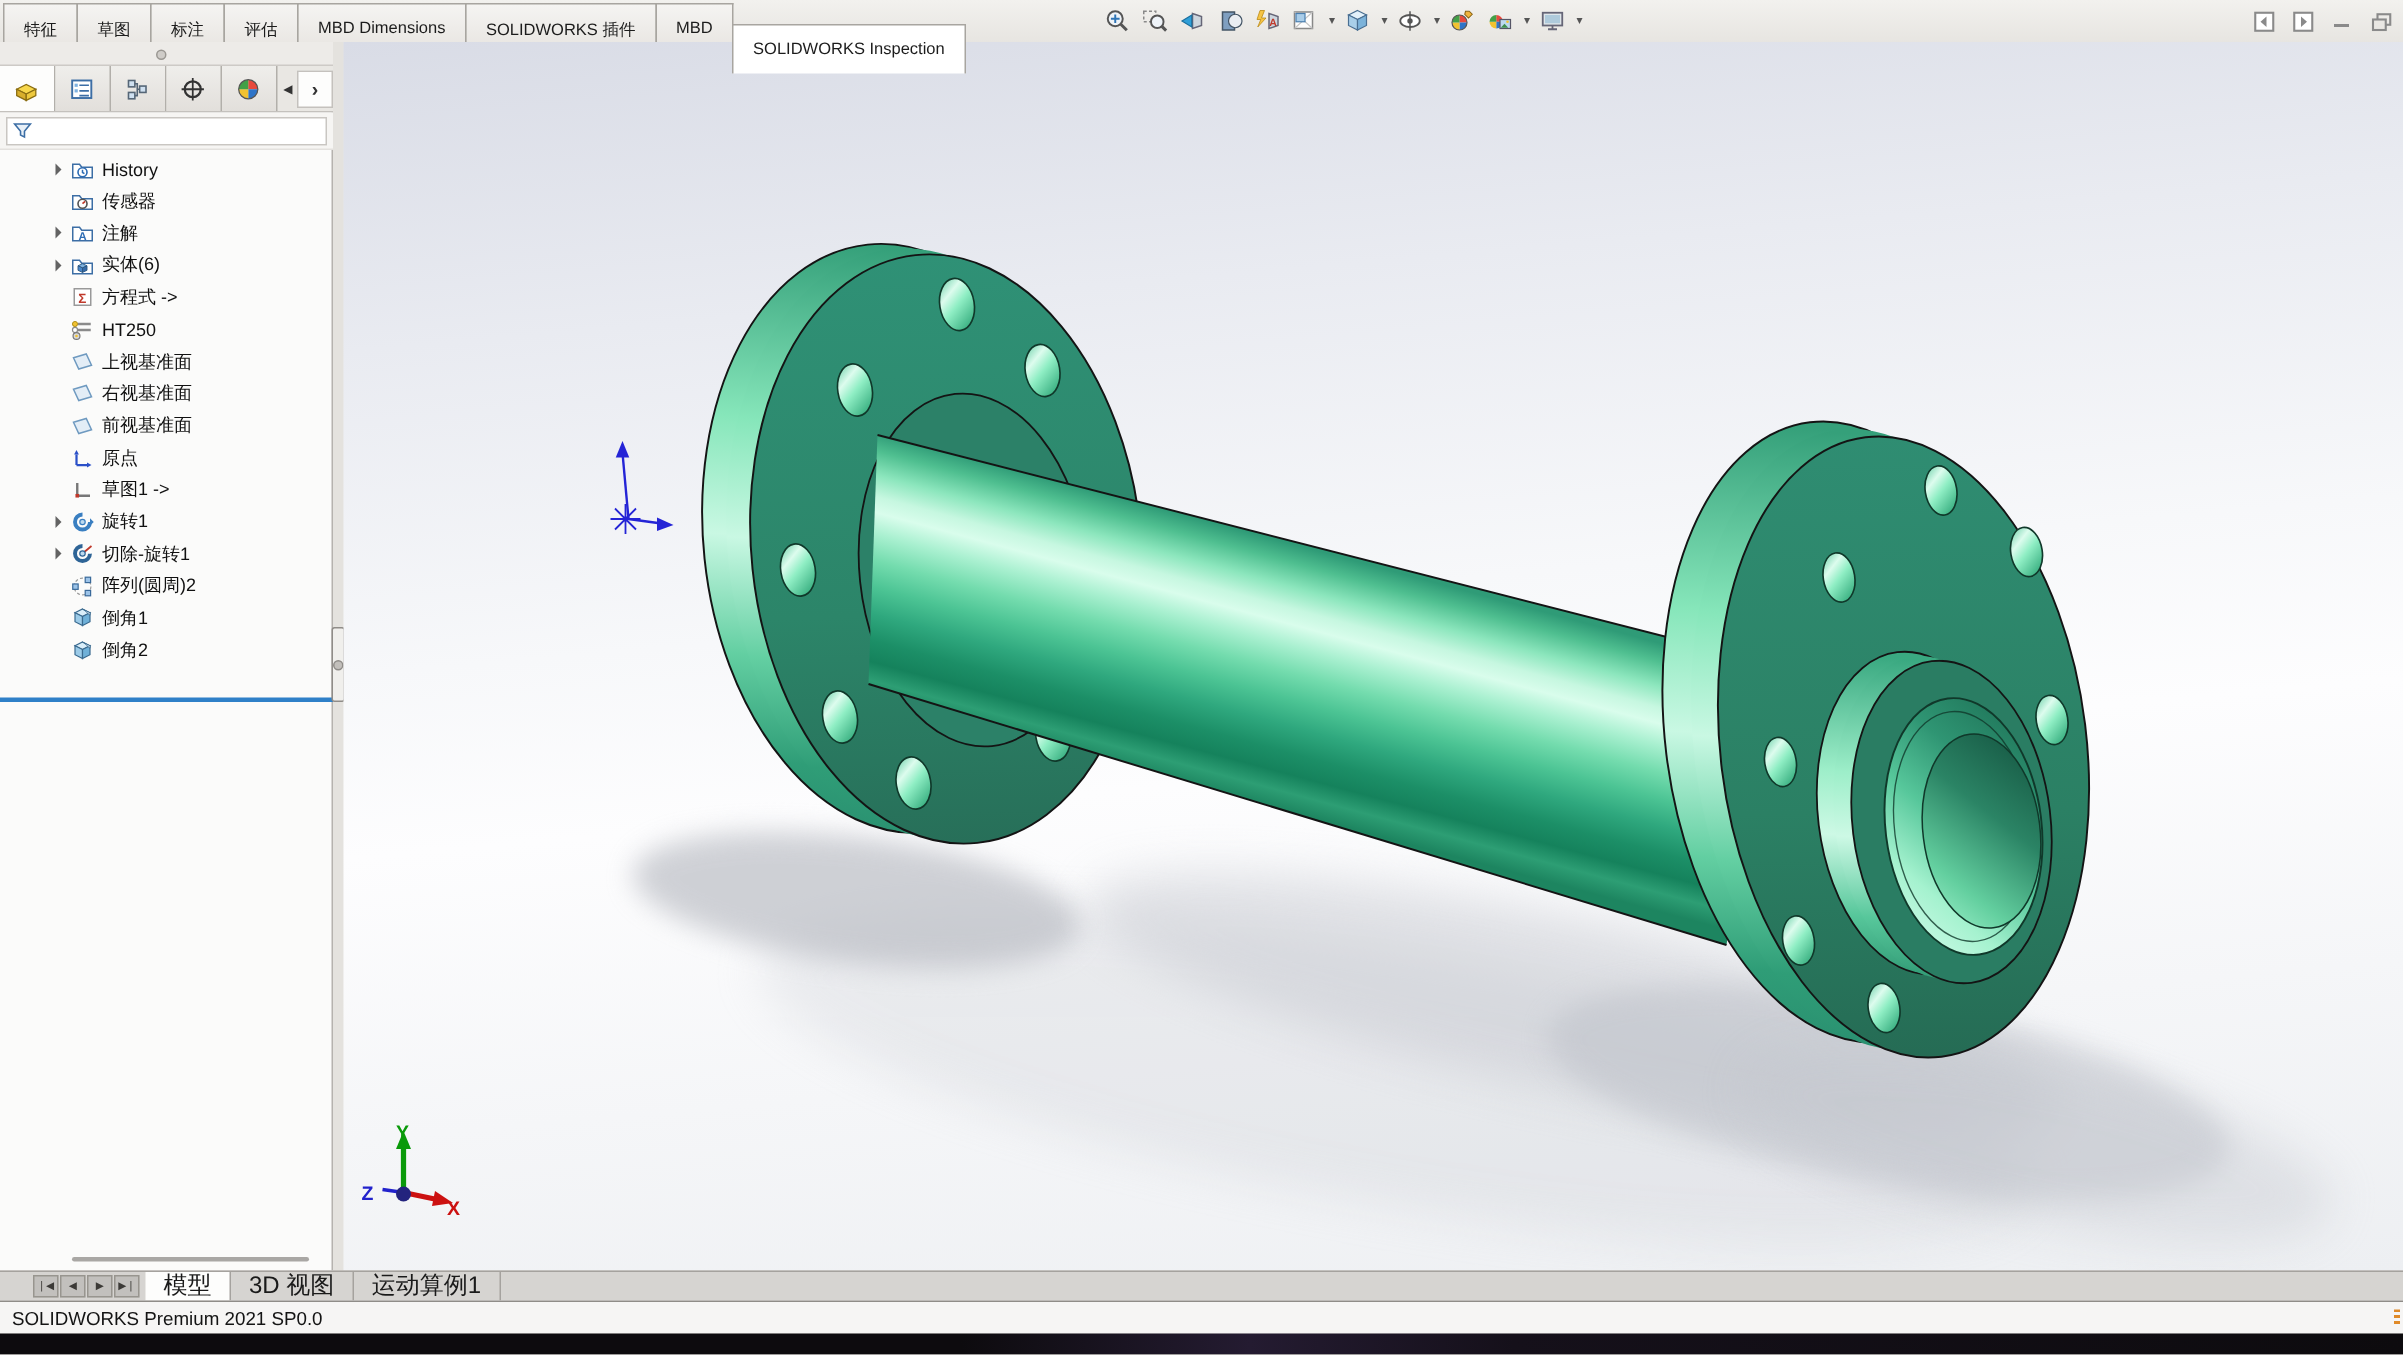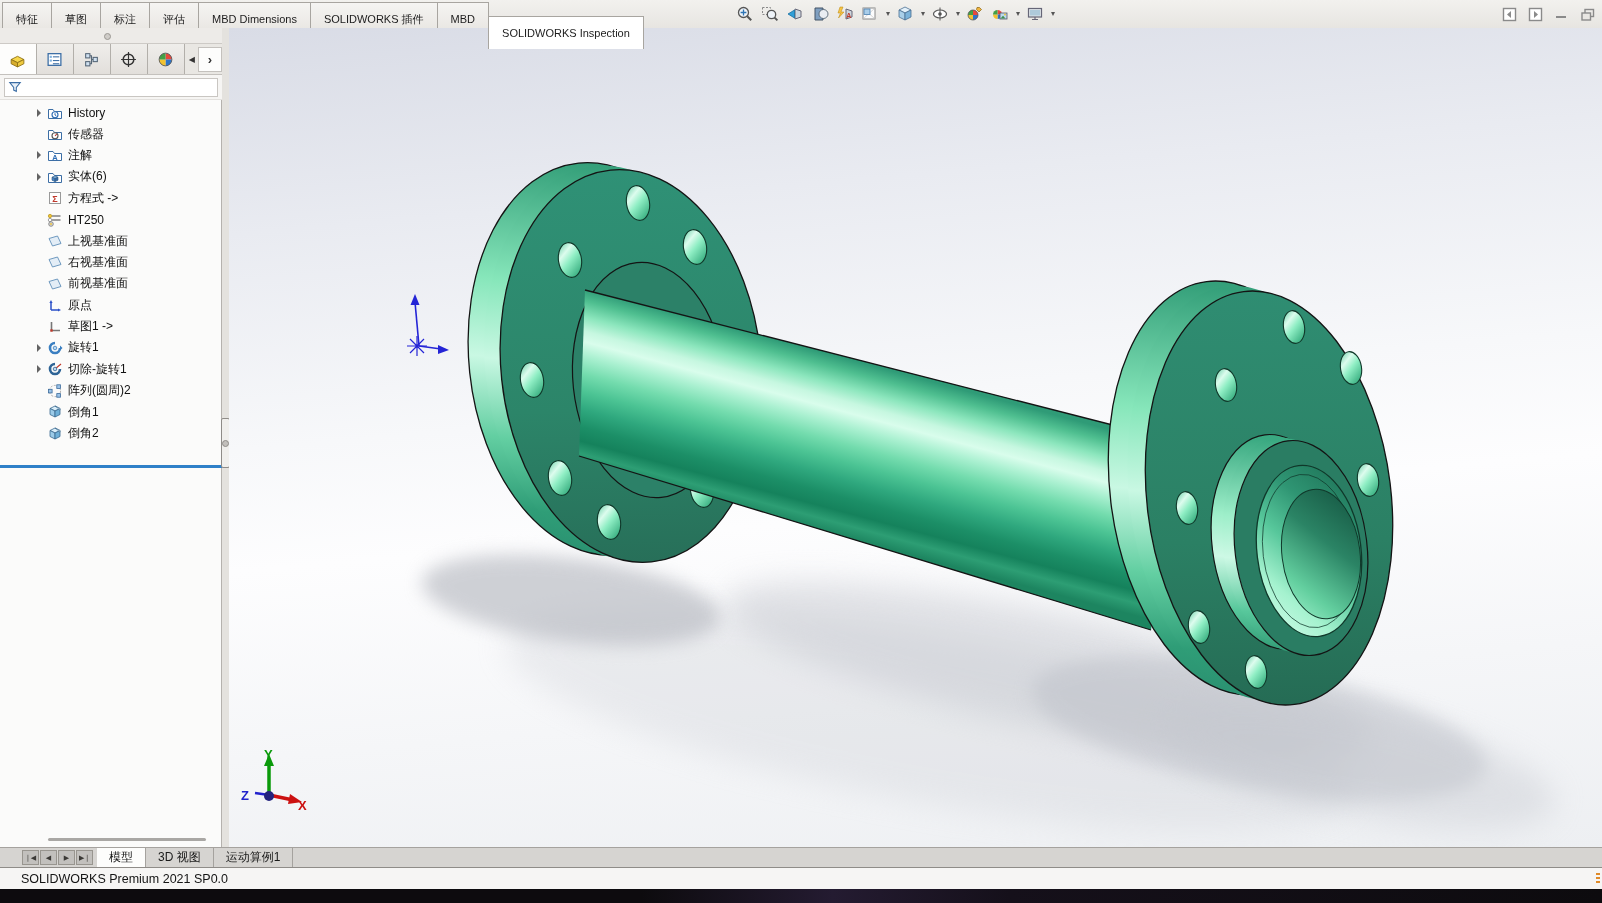--- a/index.html
+++ b/index.html
@@ -61,27 +61,27 @@
   .viewport{position:absolute;left:229px;top:28px;width:1373px;height:819px;
     background:linear-gradient(175deg,#d9dce6 0%,#e9ebf1 22%,#f7f8fa 45%,#fdfdfe 58%,#f5f6f8 78%,#edeff2 100%);}
   .viewport svg{display:block;}
 
   
   .tabsrow{position:absolute;left:0;top:847px;width:1602px;height:20px;background:#d6d4d1;
     border-top:1px solid #a5a29e;display:flex;align-items:stretch;}
   .navbtns{display:flex;align-items:center;gap:1px;margin-left:22px;margin-right:4px;}
   .navbtn{width:17px;height:15px;background:#c2c0bd;border:1px solid #98958f;display:flex;
     align-items:center;justify-content:center;font-size:7px;color:#3c3a37;line-height:1;}
-  .dtab{display:flex;align-items:center;padding:0 12px;font-size:12px;color:#1a1a1a;
+  .dtab{display:flex;align-items:center;padding:0 12px;font-size:16px;color:#1a1a1a;
     border-right:1px solid #a5a29e;background:#d6d4d1;white-space:nowrap;}
   .dtab:first-of-type{border-left:1px solid #a5a29e;}
   .dtab.active{background:#fdfdfc;}
   .statusbar{position:absolute;left:0;top:867px;width:1602px;height:22px;background:#f6f5f4;
     border-top:1px solid #8f8c88;display:flex;align-items:center;font-size:12.5px;color:#141414;
-    padding-left:21px;}
+    padding-left:8px;}
   .statusmark{position:absolute;right:2px;top:5px;width:4px;height:11px;
     background:repeating-linear-gradient(#e08a28 0 2px,#f6f5f4 2px 4px);}
   .sliver{position:absolute;left:0;top:889px;width:1602px;height:14px;
     background:linear-gradient(90deg,#0d0b0e 0%,#0d0b0e 40%,#241b31 52%,#15101a 63%,#0d0b0e 100%);}
 </style>
 </head>
 <body>
 
 <div id="root">
 

